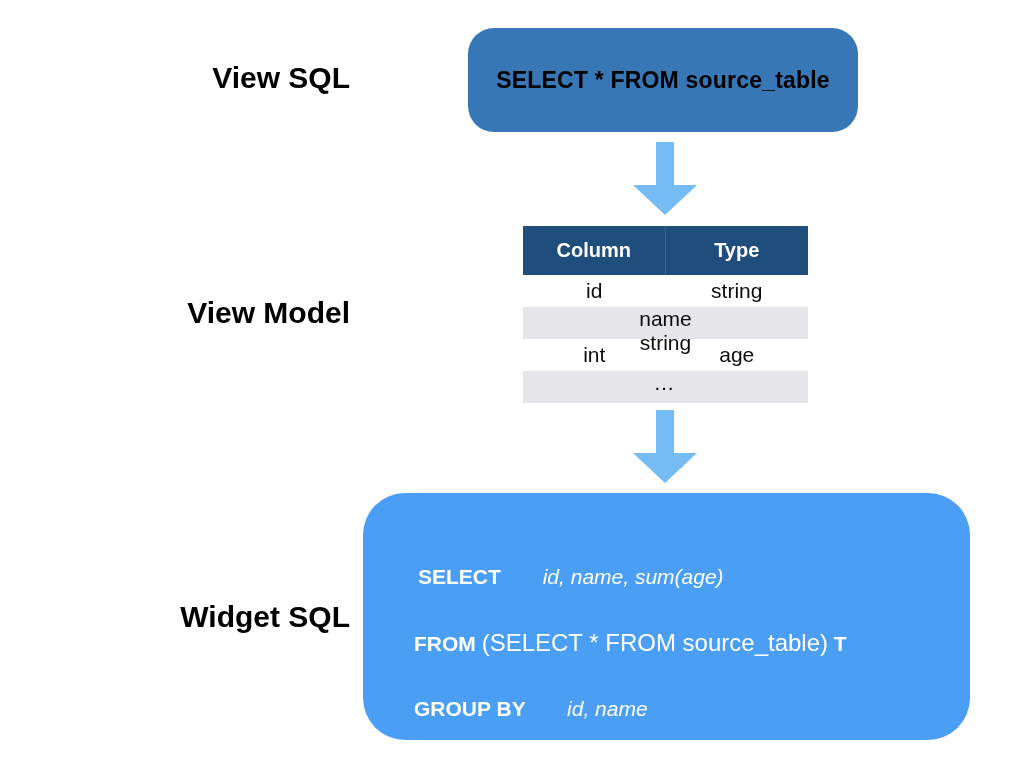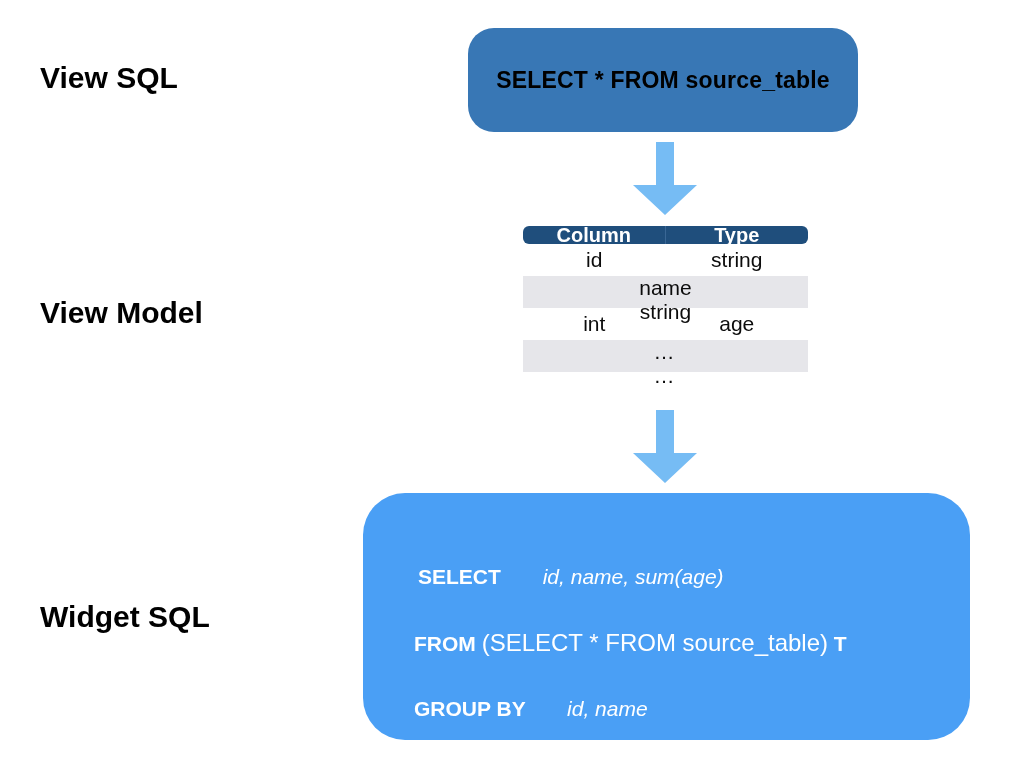--- a/index.html
+++ b/index.html
@@ -3,21 +3,21 @@
 <meta charset="utf-8">
 <style>
   html,body { margin:0; padding:0; background:#ffffff; }
   .canvas {
     position:relative; width:1024px; height:768px; background:#ffffff;
     font-family:"Liberation Sans", sans-serif; overflow:hidden;
   }
 
   
   .row-label {
-    position:absolute; left:40px; width:310px; text-align:left;
+    position:absolute; left:40px; width:310px; text-align:right;
     font-weight:bold; font-size:30px; color:#000000; line-height:36px;
   }
   .row-label.view-sql   { top:60px; }
   .row-label.view-model { top:295px; }
   .row-label.widget-sql { top:599px; }
 
   
   .sql-box-top {
     position:absolute; left:468px; top:28px; width:390px; height:104px;
     background:#3877B5; border-radius:26px;
@@ -29,21 +29,21 @@
   .arrow { position:absolute; left:633px; width:64px; height:73px; }
   .arrow svg { display:block; width:64px; height:73px; }
   .arrow polygon { fill:#76BCF4; }
   .arrow.arrow-1 { top:142px; }
   .arrow.arrow-2 { top:410px; }
 
   
   .vm-table { position:absolute; left:523px; top:226px; width:285px; }
   .vm-header {
     display:flex; background:#1F4E7C; color:#ffffff;
-    font-weight:bold; font-size:20px; height:18px; align-items:center;border-radius:6px;
+    font-weight:bold; font-size:20px; height:49px; align-items:center;
   }
   .vm-header .cell { width:50%; text-align:center; }
   .vm-header .cell:first-child { border-right:1px solid #3A6795; height:100%;
     display:flex; align-items:center; justify-content:center; box-sizing:border-box; }
   .vm-header .cell:last-child { display:flex; align-items:center; justify-content:center; height:100%;text-align:right; }
   .vm-row {
     display:flex; height:32px; align-items:center;
     font-size:21px; color:#0c0c0c; background:#ffffff;
   }
   .vm-row.alt { background:#E6E6EA;flex-direction:column; }

